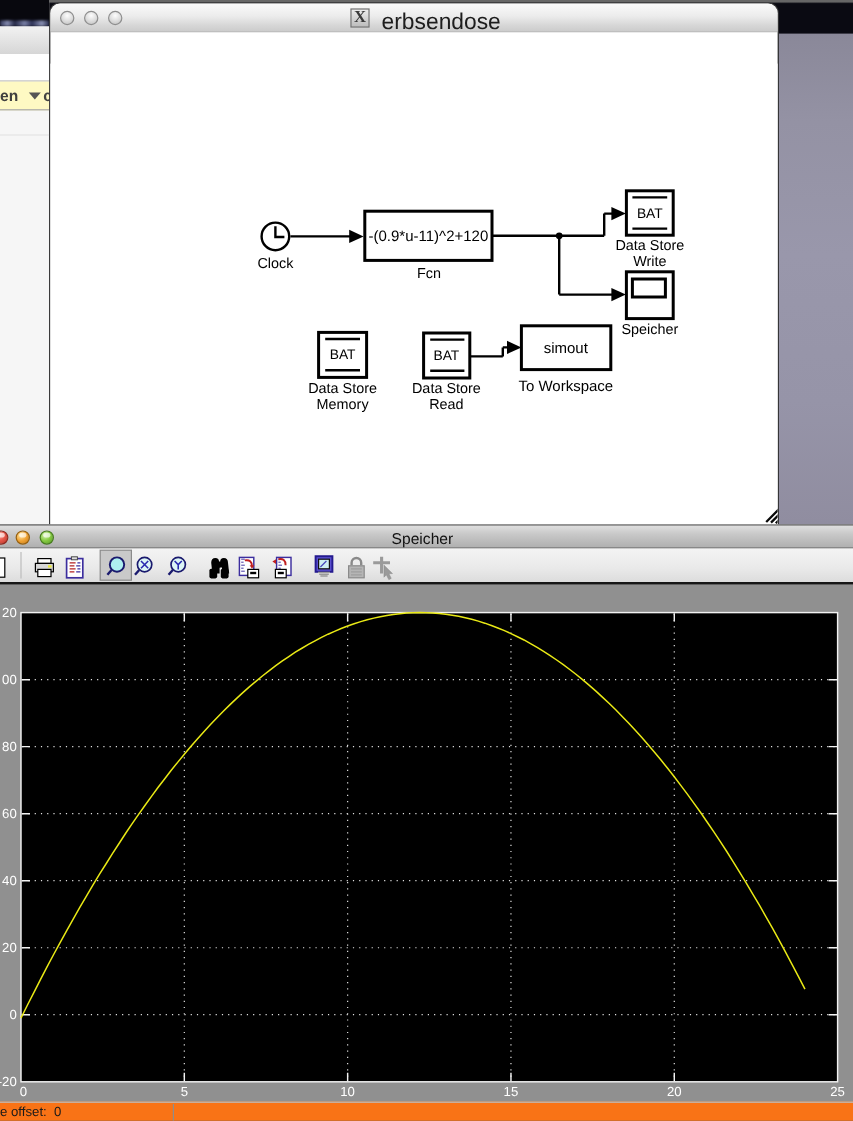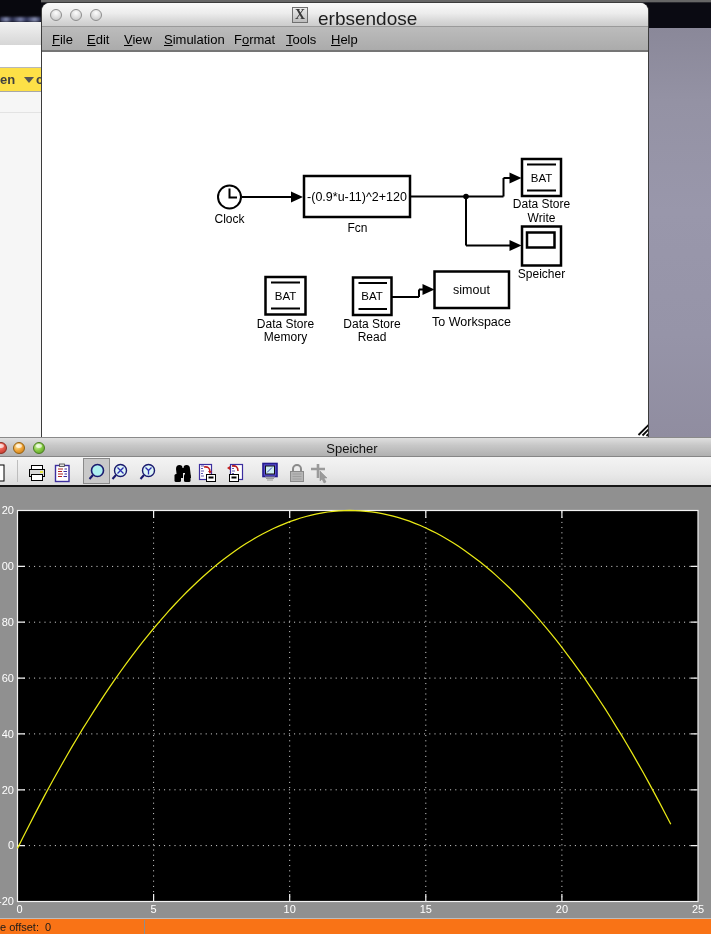--- a/index.html
+++ b/index.html
@@ -11,21 +11,21 @@
 #bg-right{left:649px;top:28px;width:62px;height:409px;
   background:linear-gradient(180deg,#8a8899 0%,#9492a4 18%,#9997ab 45%,#9694a8 75%,#908da0 100%);}
 #bg-left{left:0;top:0;width:41px;height:437px;background:#f6f6f6;}
 #bgl-black{left:0;top:0;width:41px;height:22px;background:#08080e;}
 #bgl-streak{left:0;top:17px;width:41px;height:5px;
   background:linear-gradient(90deg,#3a3f66 0%,#9aa2cc 15%,#2a2e50 30%,#8d95c2 50%,#343963 65%,#a0a8d0 85%,#2c3156 100%);
   filter:blur(1px);opacity:.85;}
 #bgl-tbar{left:0;top:22px;width:41px;height:23px;
   background:linear-gradient(180deg,#f2f2f2,#d6d6d6);}
 #bgl-white{left:0;top:45px;width:41px;height:22px;background:#ffffff;border-bottom:1px solid #b8b8b8;}
-#bgl-gray{left:0;top:68px;width:41px;height:23px;background:#fde047;border-bottom:1px solid #a8a8a8;
+#bgl-gray{left:0;top:68px;width:41px;height:23px;background:#fef9c3;border-bottom:1px solid #a8a8a8;
   color:#3f3f3f;font-size:13px;font-weight:bold;}
 #bgl-gray .en{position:absolute;left:0;top:4px;}
 #bgl-gray .tri{position:absolute;left:24px;top:9px;width:0;height:0;
   border-left:5px solid transparent;border-right:5px solid transparent;border-top:6px solid #555;}
 #bgl-gray .cfrag{position:absolute;left:36px;top:4px;font-weight:bold;color:#444;}
 #bgl-line{left:0;top:112px;width:41px;height:1px;background:#e3e3e3;}
 
 #simwin{left:42px;top:3px;width:606px;height:434px;
   border-radius:8px 8px 0 0;
   box-shadow:0 0 0 1px #3c3c3c;
@@ -82,29 +82,20 @@
 <div class="abs" id="bgl-line"></div>
 
 <div class="abs" id="simwin">
   <div class="abs" id="sim-titlebar">
     <div class="tl tl-gray" style="left:8px;"></div>
     <div class="tl tl-gray" style="left:28px;"></div>
     <div class="tl tl-gray" style="left:48px;"></div>
     <div class="abs" id="xicon">X</div>
     <div class="abs" id="sim-title">erbsendose</div>
   </div>
-  <div class="abs" id="sim-menubar">
-    <span class="mi" style="left:10px;"><u>F</u>ile</span>
-    <span class="mi" style="left:45px;"><u>E</u>dit</span>
-    <span class="mi" style="left:82px;"><u>V</u>iew</span>
-    <span class="mi" style="left:122px;"><u>S</u>imulation</span>
-    <span class="mi" style="left:192px;">F<u>o</u>rmat</span>
-    <span class="mi" style="left:244px;"><u>T</u>ools</span>
-    <span class="mi" style="left:289px;"><u>H</u>elp</span>
-  </div>
   <div class="abs" id="sim-canvas"></div>
   <svg class="abs" style="left:0;top:50px;" width="606" height="384" viewBox="0 0 606 384" font-family="Liberation Sans, sans-serif" fill="none" stroke="none">
     <g transform="translate(-42,-53)">
 
       <circle cx="229.5" cy="197" r="11.5" stroke="#000" stroke-width="2"></circle>
       <path d="M229.5,197.5 V188.5 M228.5,197.5 H237" stroke="#000" stroke-width="2"></path>
       <text x="229.5" y="223" font-size="12" fill="#000" text-anchor="middle">Clock</text>
 
       <path d="M242,197 H292" stroke="#000" stroke-width="2"></path>
       <path d="M291,191.5 L303,197 L291,202.5 Z" fill="#000"></path>

